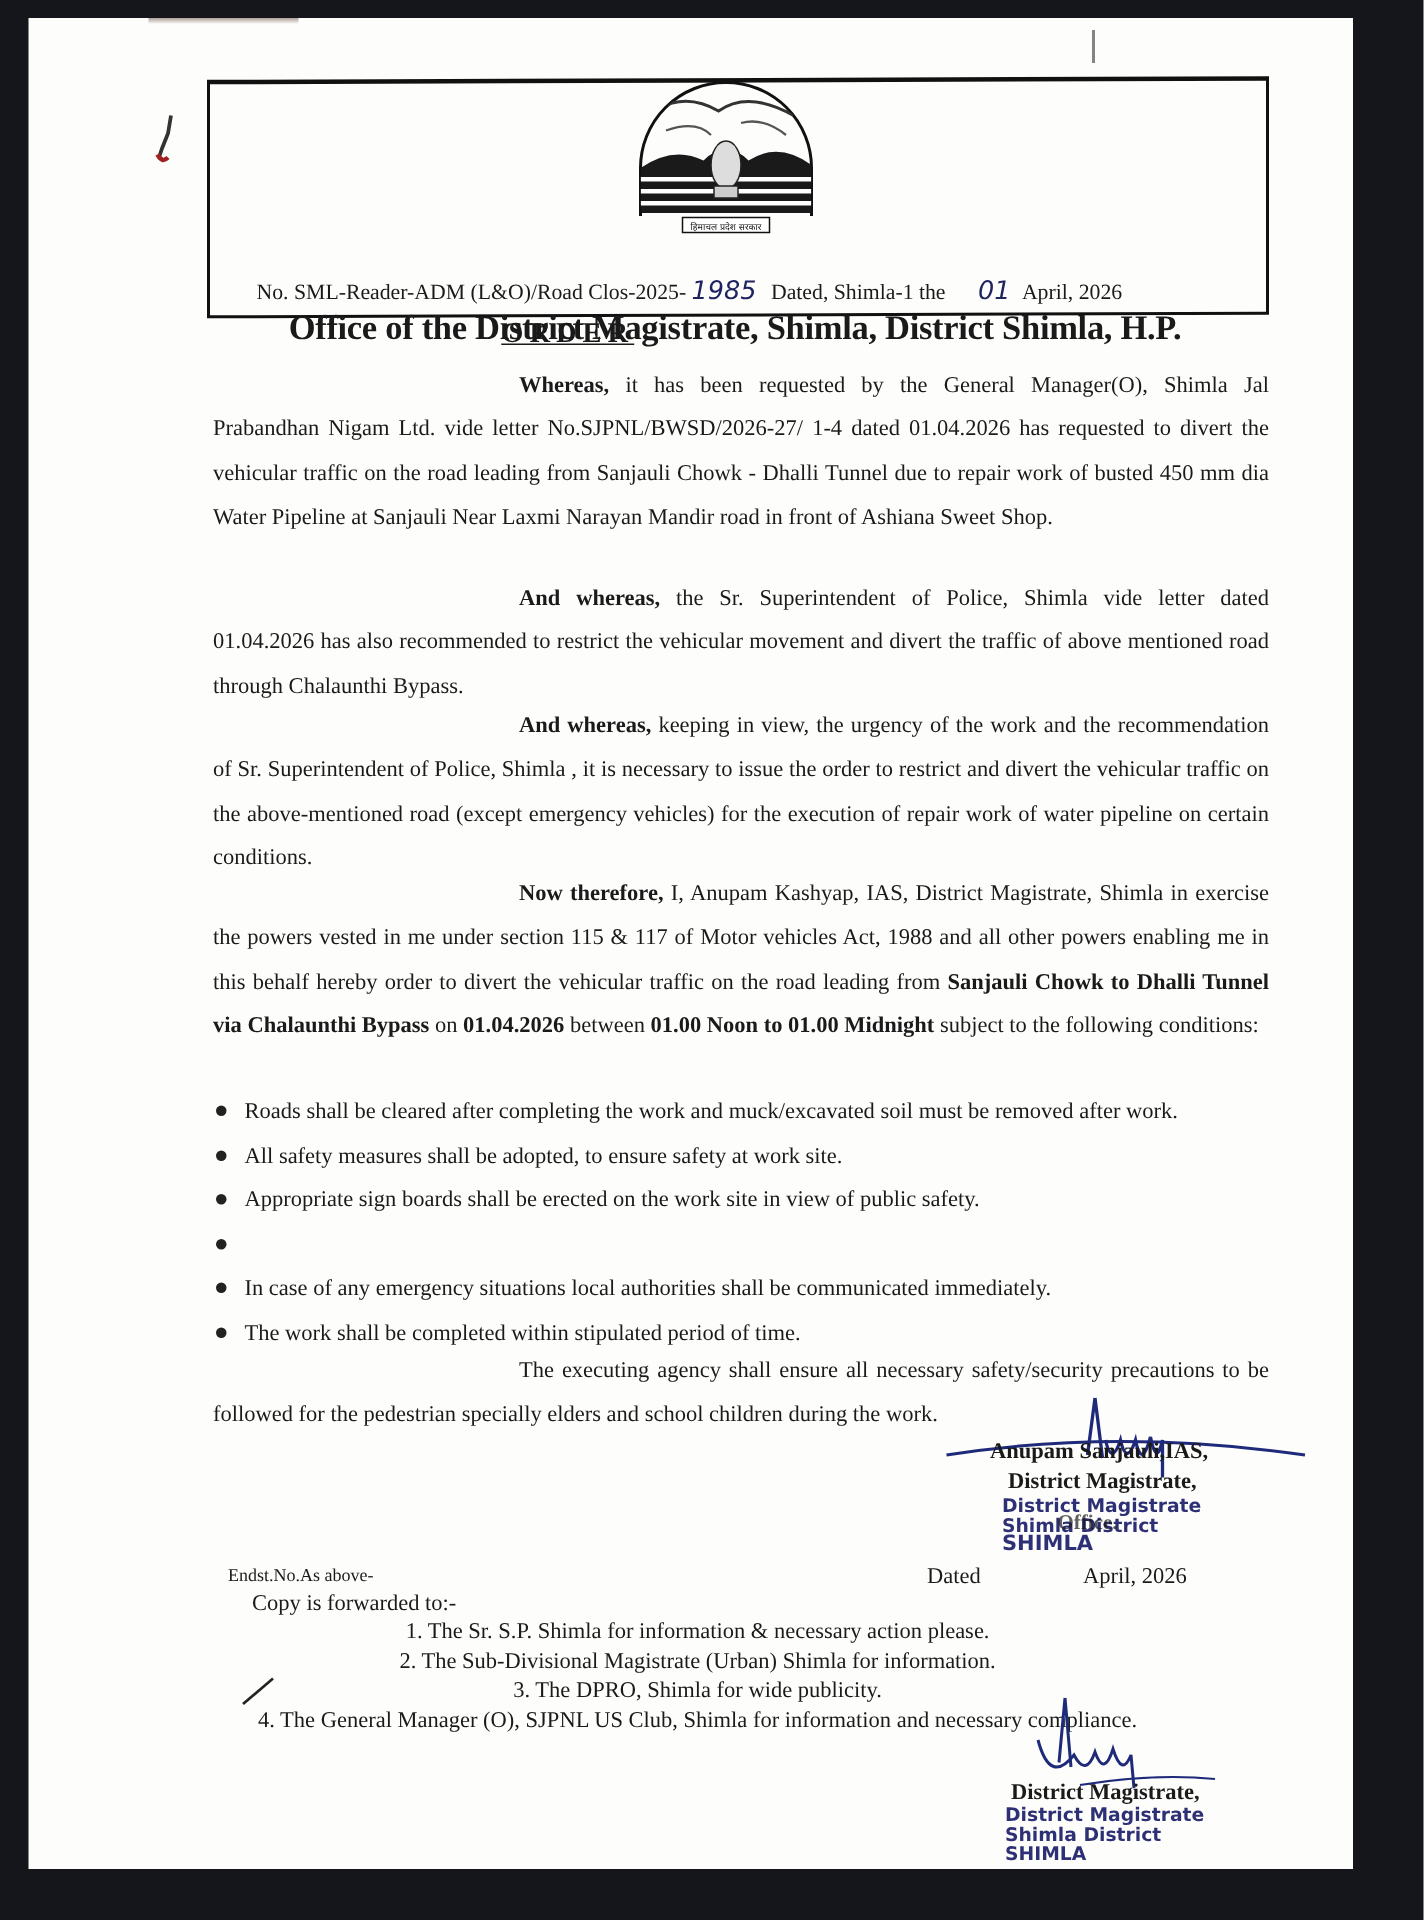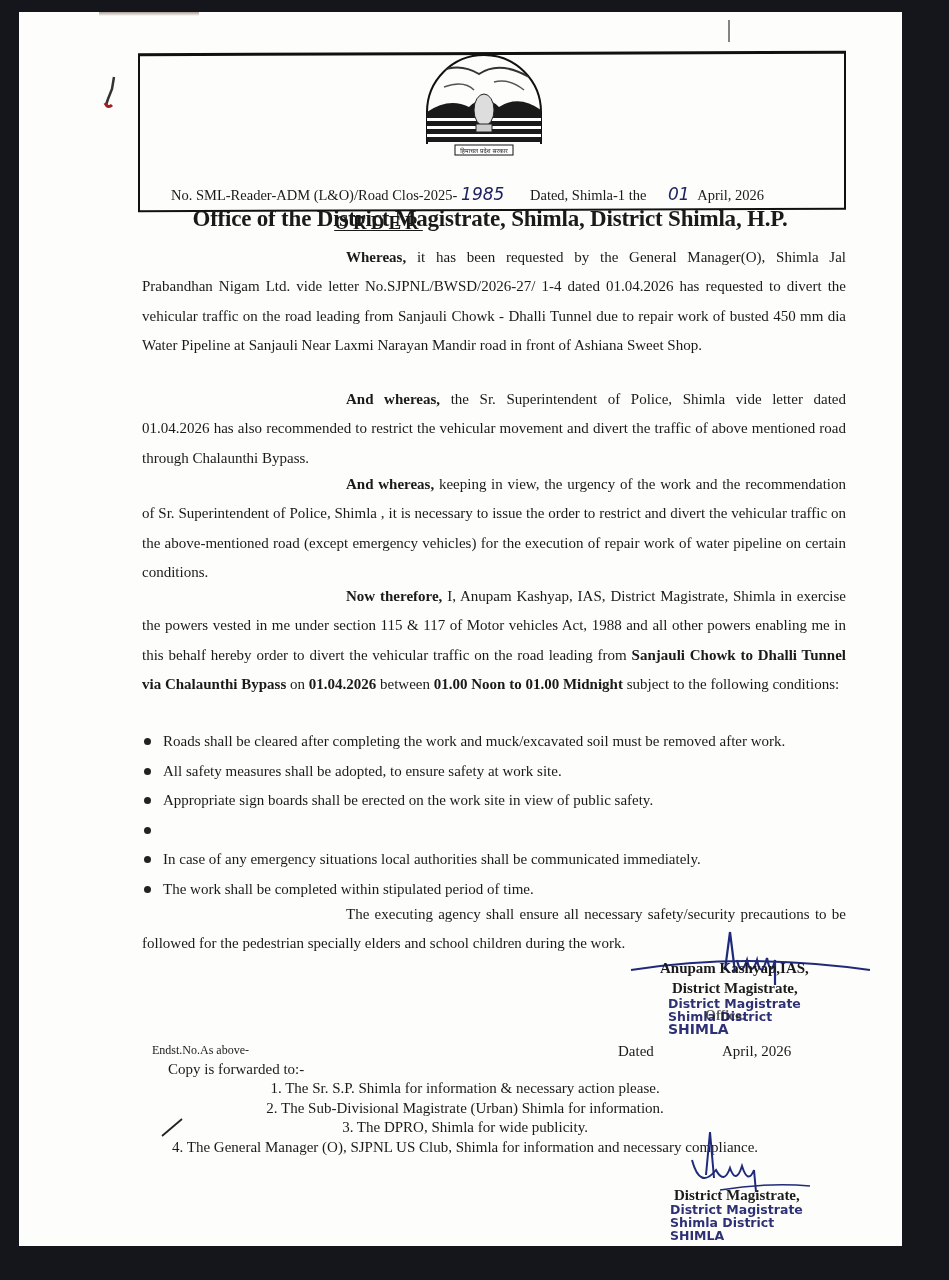--- a/index.html
+++ b/index.html
@@ -69,21 +69,21 @@
   <rect x="57" y="72" width="16" height="8" fill="#ccc" stroke="#222" stroke-width="1"></rect>
   <rect x="36" y="93" width="58" height="10" fill="#fff" stroke="#111" stroke-width="1"></rect>
   <text x="65" y="101" font-size="6" text-anchor="middle" font-family="DejaVu Sans, sans-serif" fill="#111">हिमाचल प्रदेश सरकार</text>
 </svg>
 
 <div class="office-title">Office of the District Magistrate, Shimla, District Shimla, H.P.</div>
 
 <div class="ref-line">
   <span>No. SML-Reader-ADM (L&amp;O)/Road Clos-2025-</span>
   <span class="hand">1985</span>
-  <span style="margin-left:22px">Dated, Shimla-1 the</span>
+  <span style="margin-left:6px">Dated, Shimla-1 the</span>
   <span class="hand" style="margin-left:18px">01</span>
   <span style="margin-left:4px">April, 2026</span>
 </div>
 
 <div class="order-title">ORDER</div>
 
 <div class="para" style="top:243px"><span class="lead"></span><b>Whereas,</b> <span>it has been requested by the General Manager(O), Shimla Jal Prabandhan Nigam Ltd. vide letter No.SJPNL/BWSD/2026-27/ 1-4 dated 01.04.2026 has requested to divert the vehicular traffic on the road leading from Sanjauli Chowk - Dhalli Tunnel due to repair work of busted 450 mm dia Water Pipeline at Sanjauli Near Laxmi Narayan Mandir road in front of Ashiana Sweet Shop.</span></div>
 
 <div class="para" style="top:385px"><span class="lead"></span><b>And whereas,</b> <span>the Sr. Superintendent of Police, Shimla vide letter dated 01.04.2026 has also recommended to restrict the vehicular movement and divert the traffic of above mentioned road through Chalaunthi Bypass.</span></div>
 
@@ -100,21 +100,21 @@
   <li><span class="dot"></span><span>The work shall be completed within stipulated period of time.</span></li>
 </ul>
 
 <div class="para" style="top:900px"><span class="lead"></span><span>The executing agency shall ensure all necessary safety/security precautions to be followed for the pedestrian specially elders and school children during the work.</span></div>
 
 <svg class="sig1" viewBox="0 0 250 62">
   <path d="M105 2 L100 40 M105 2 L110 42 M112 30 Q116 48 122 30 Q126 48 132 30 Q136 50 142 28 Q146 48 150 30 L150 55" stroke="#1f2a7a" stroke-width="2.2" fill="none"></path>
   <path d="M6 40 Q120 22 245 40" stroke="#1f2a7a" stroke-width="2" fill="none"></path>
 </svg>
 
-<div class="signer-name">Anupam Kashyap,IAS,</div>
+<div class="signer-name">Anupam Sanjauli,IAS,</div>
 <div class="signer-title">District Magistrate,</div>
 <div class="stamp" style="left:668px; top:997px;">
   <div>District Magistrate</div>
   <div>Shimla District</div>
   <div style="font-size:14px">SHIMLA</div>
 </div>
 <div class="signer-place">Office.</div>
 
 <div class="endst">Endst.No.As above-</div>
 <div class="dated-label">Dated</div>

